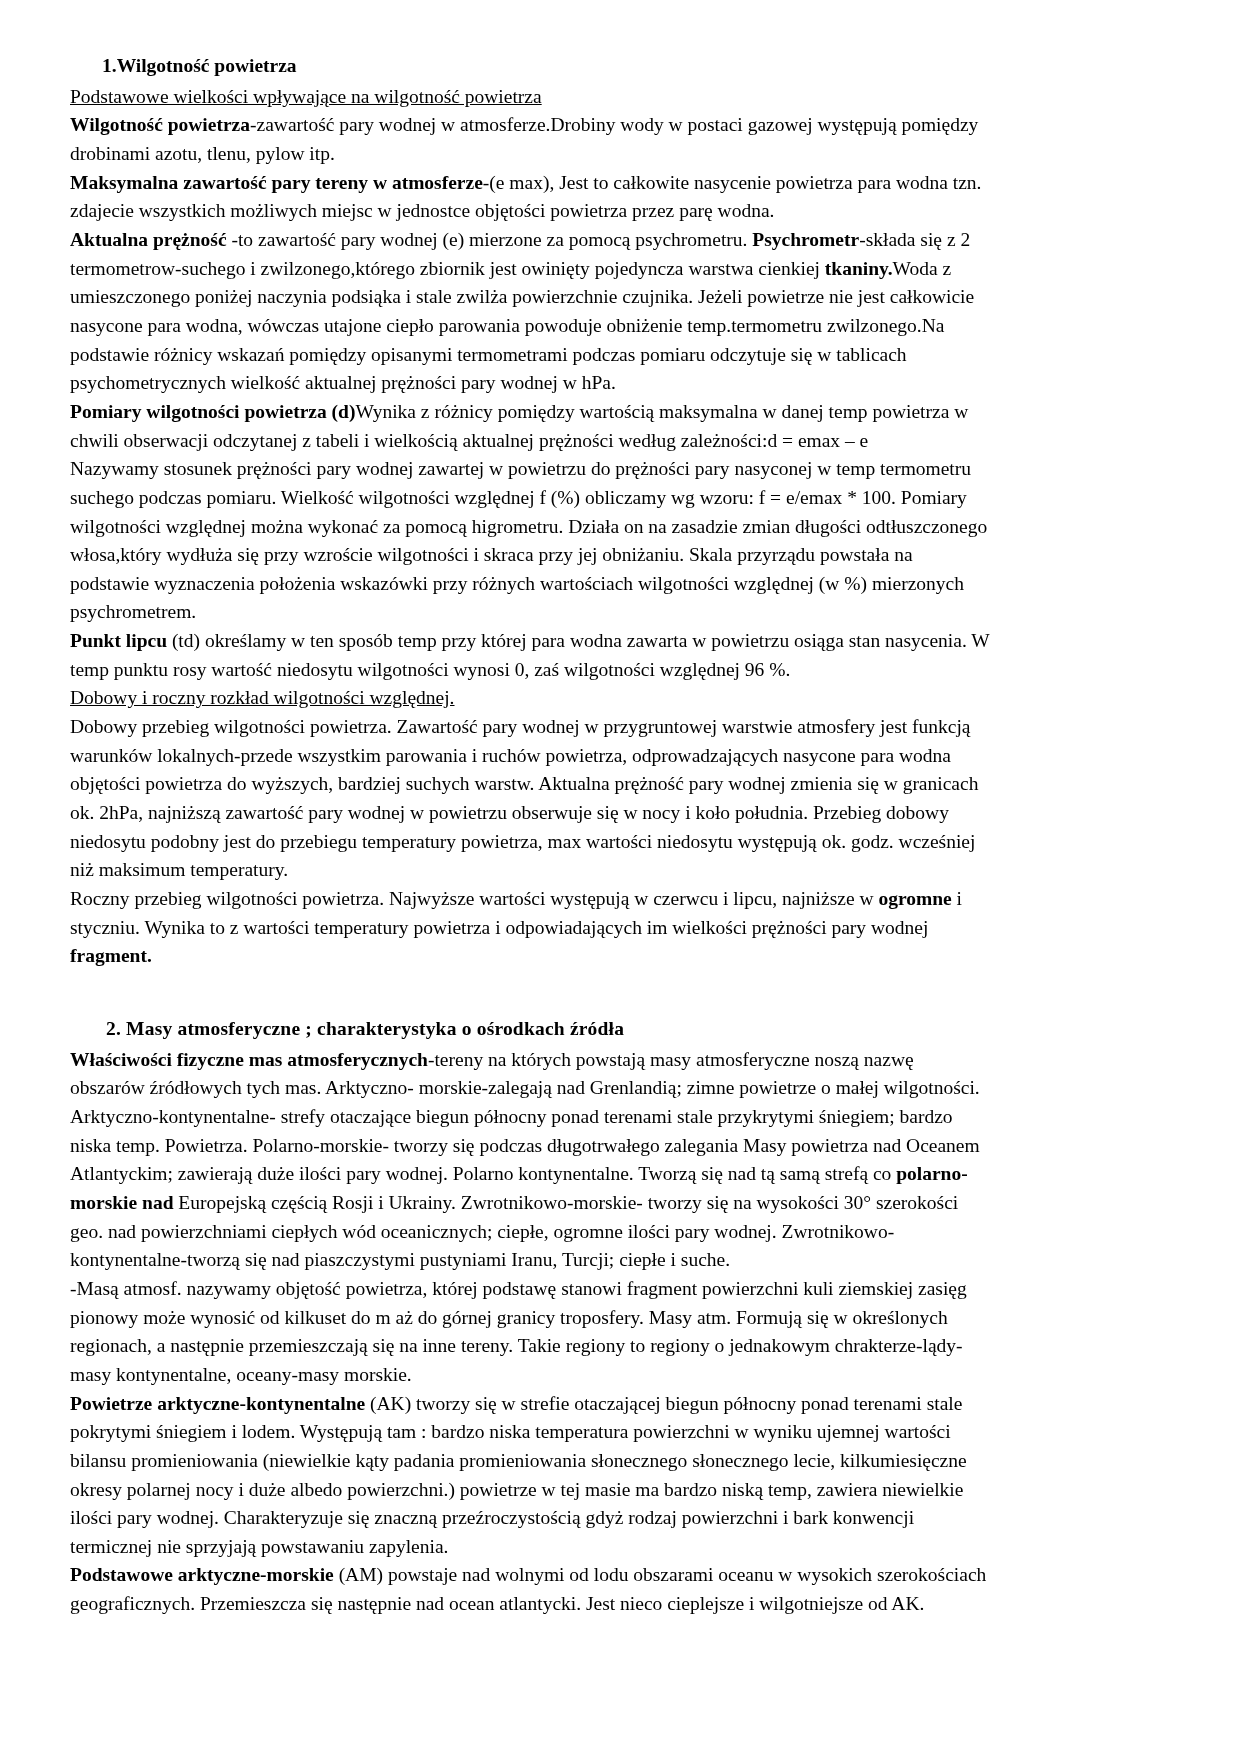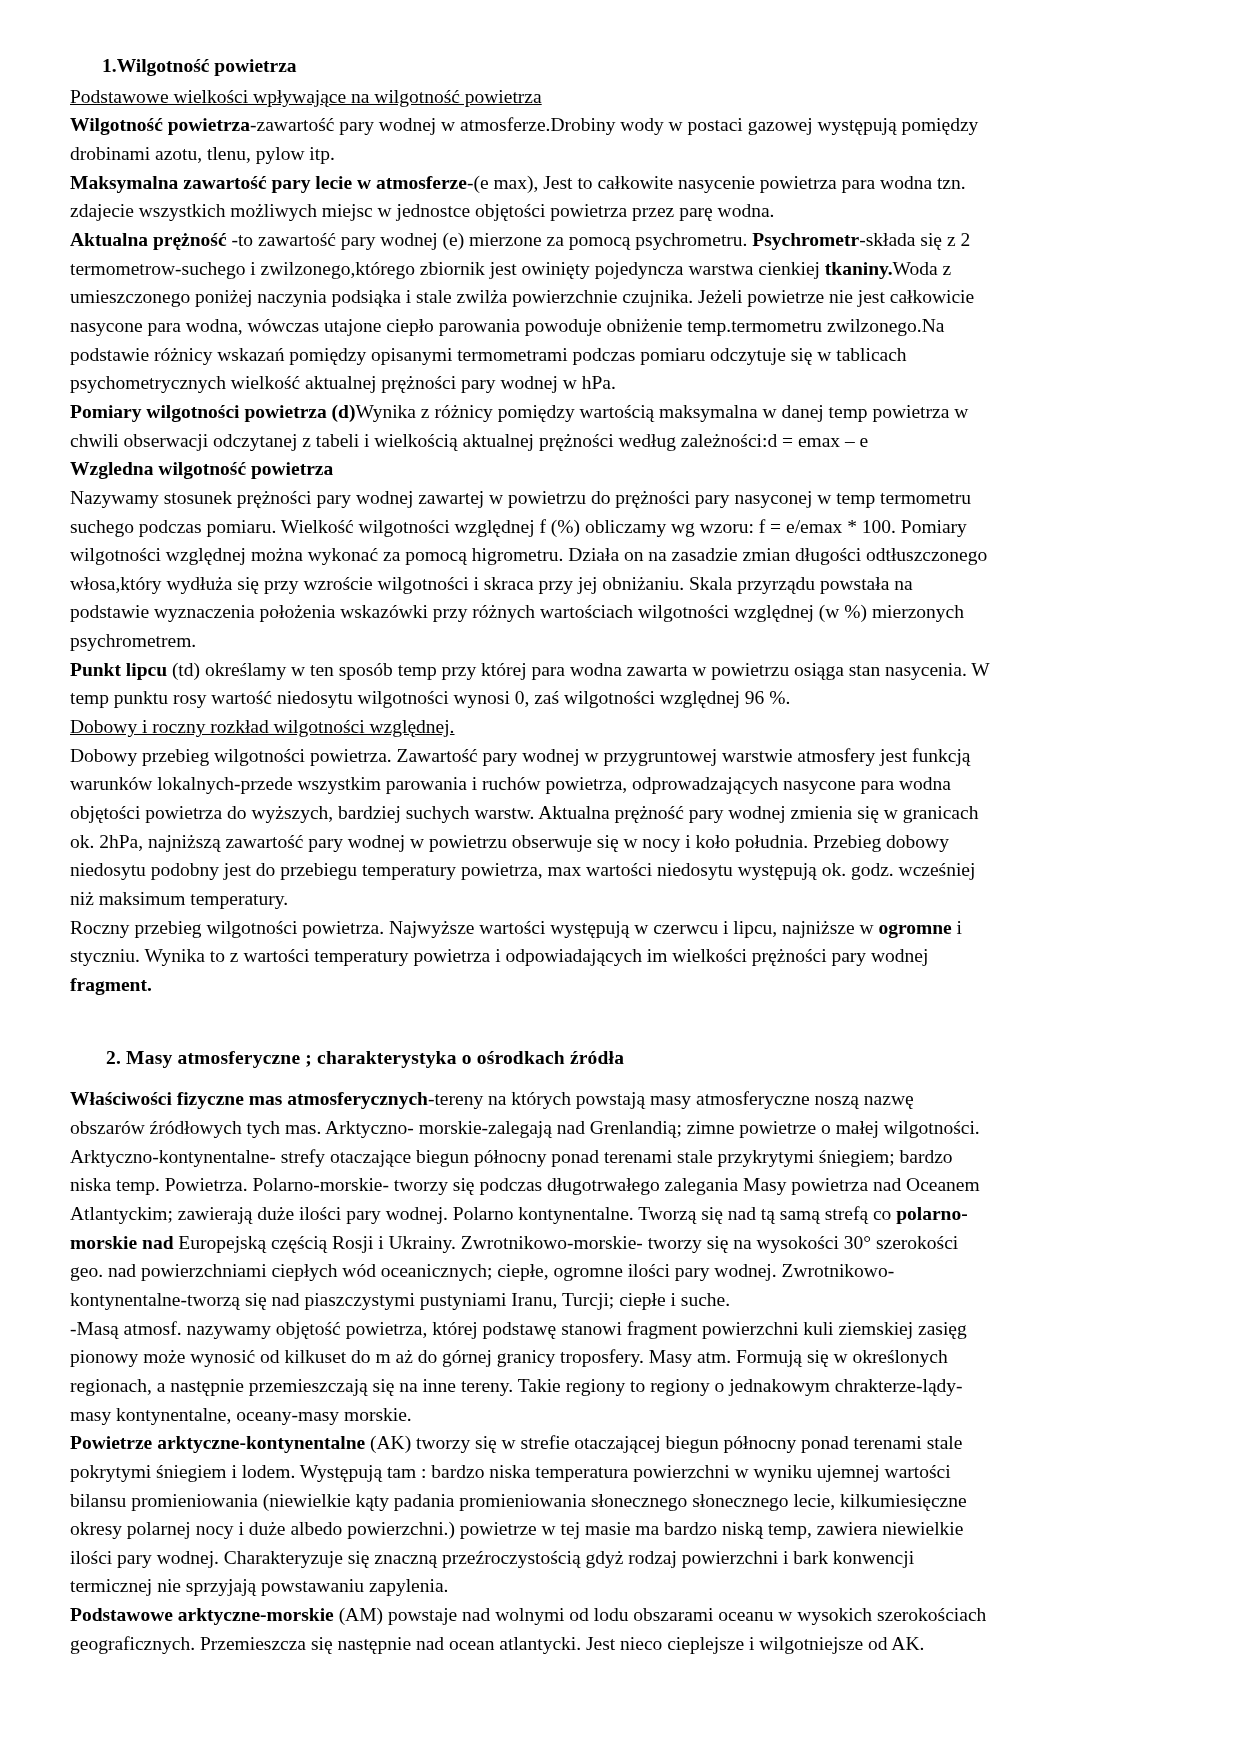--- a/index.html
+++ b/index.html
@@ -36,41 +36,40 @@
     padding: 0;
     text-indent: 0;
   }
   .b { font-weight: bold; }
   .u { text-decoration: underline; }
   .gap {
     height: 44px;
   }
   .block-2-heading {
     font-weight: bold;
-    margin: 0 0 13px 0;
+    margin: 0 0 2px 0;
     padding-left: 36px;
     font-size: 19.5px;
     letter-spacing: 0.2px;
   }
 </style>
 </head>
 <body>
 
 <div class="page">
   <div class="doc">
 
     <div>
       <div class="section-heading">1.Wilgotność powietrza</div>
       <div>
           <p class="para"><span class="u">Podstawowe wielkości wpływające na wilgotność powietrza</span></p>
           <p class="para"><span class="b">Wilgotność powietrza</span><span>-zawartość pary wodnej w atmosferze.Drobiny wody w postaci gazowej występują pomiędzy drobinami azotu, tlenu, pylow itp.</span></p>
-          <p class="para"><span class="b">Maksymalna zawartość pary lecie w atmosferze</span><span>-(e max), Jest to całkowite nasycenie powietrza para wodna tzn. zdajecie wszystkich możliwych miejsc w jednostce objętości powietrza przez parę wodna.</span></p>
+          <p class="para"><span class="b">Maksymalna zawartość pary tereny w atmosferze</span><span>-(e max), Jest to całkowite nasycenie powietrza para wodna tzn. zdajecie wszystkich możliwych miejsc w jednostce objętości powietrza przez parę wodna.</span></p>
           <p class="para"><span class="b">Aktualna prężność</span><span> -to zawartość pary wodnej (e) mierzone za pomocą psychrometru.                </span><span class="b">Psychrometr</span><span>-składa się z 2 termometrow-suchego i zwilzonego,którego zbiornik jest owinięty pojedyncza warstwa cienkiej </span><span class="b">tkaniny.</span><span>Woda z umieszczonego poniżej naczynia podsiąka i stale zwilża powierzchnie czujnika. Jeżeli powietrze nie jest całkowicie nasycone para wodna, wówczas utajone ciepło parowania powoduje obniżenie temp.termometru zwilzonego.Na podstawie różnicy wskazań pomiędzy opisanymi termometrami podczas pomiaru odczytuje się w tablicach psychometrycznych wielkość aktualnej prężności pary wodnej w hPa.</span></p>
           <p class="para"><span class="b">Pomiary wilgotności powietrza (d)</span><span>Wynika z różnicy pomiędzy wartością maksymalna w danej temp powietrza w chwili obserwacji odczytanej z tabeli i wielkością aktualnej prężności według zależności:d = emax – e</span></p>
-          <p class="para"><span class="b">Wzgledna wilgotność powietrza</span></p>
           <p class="para"><span>Nazywamy stosunek prężności pary wodnej zawartej w powietrzu do prężności pary nasyconej w temp termometru suchego podczas pomiaru. Wielkość wilgotności względnej f (%) obliczamy wg wzoru: f = e/emax * 100. Pomiary wilgotności względnej można wykonać za pomocą higrometru. Działa on na zasadzie zmian długości odtłuszczonego włosa,który wydłuża się przy wzroście wilgotności i skraca przy jej obniżaniu. Skala przyrządu powstała na podstawie wyznaczenia położenia wskazówki przy różnych wartościach wilgotności względnej (w %) mierzonych psychrometrem.</span></p>
           <p class="para"><span class="b">Punkt lipcu</span><span> (td) określamy w ten sposób temp przy której para wodna zawarta w powietrzu osiąga stan nasycenia. W temp punktu rosy wartość niedosytu wilgotności wynosi 0, zaś wilgotności względnej 96 %.</span></p>
           <p class="para"><span class="u">Dobowy i roczny rozkład wilgotności względnej.</span></p>
           <p class="para"><span>Dobowy przebieg wilgotności powietrza. Zawartość pary wodnej w przygruntowej warstwie atmosfery jest funkcją warunków lokalnych-przede wszystkim parowania i ruchów powietrza, odprowadzających nasycone para wodna objętości powietrza do wyższych, bardziej suchych warstw. Aktualna prężność pary wodnej zmienia się w granicach ok. 2hPa, najniższą zawartość pary wodnej w powietrzu obserwuje się w nocy i koło południa. Przebieg dobowy niedosytu podobny jest do przebiegu temperatury powietrza, max wartości niedosytu występują ok. godz. wcześniej niż maksimum temperatury.</span></p>
           <p class="para"><span>Roczny przebieg wilgotności powietrza. Najwyższe wartości występują w czerwcu i lipcu, najniższe w </span><span class="b">ogromne</span><span> i styczniu. Wynika to z wartości temperatury powietrza i odpowiadających im wielkości prężności pary wodnej </span><span class="b">fragment.</span></p>
         </div>
     </div>
 
     <div class="gap"></div>
 

